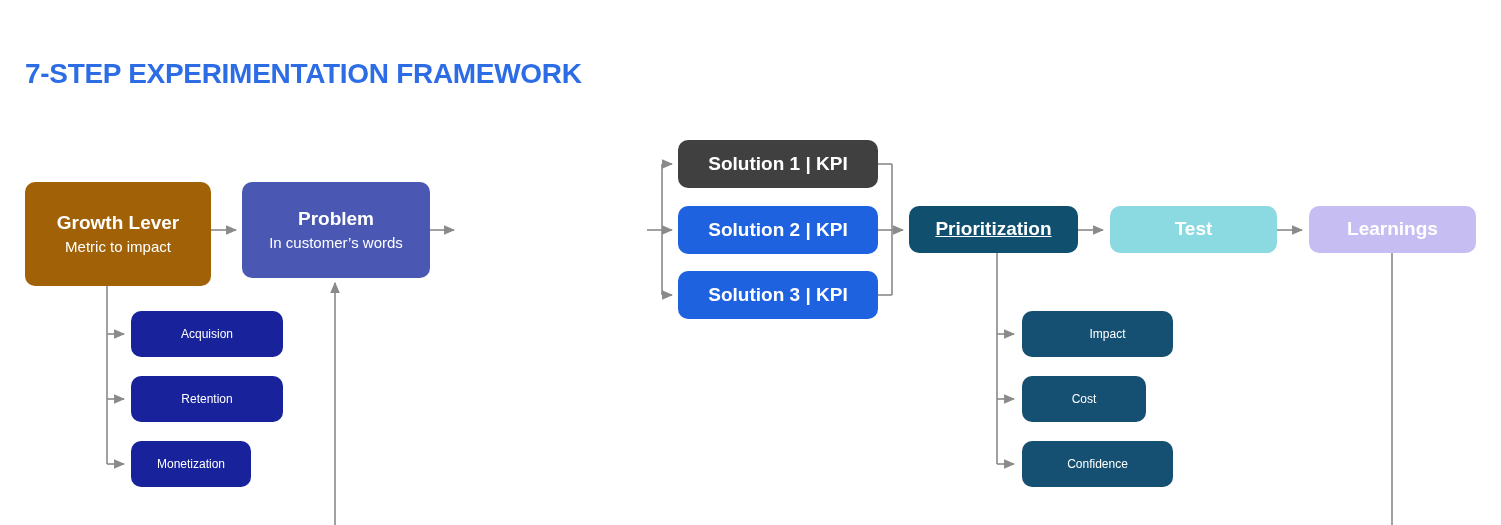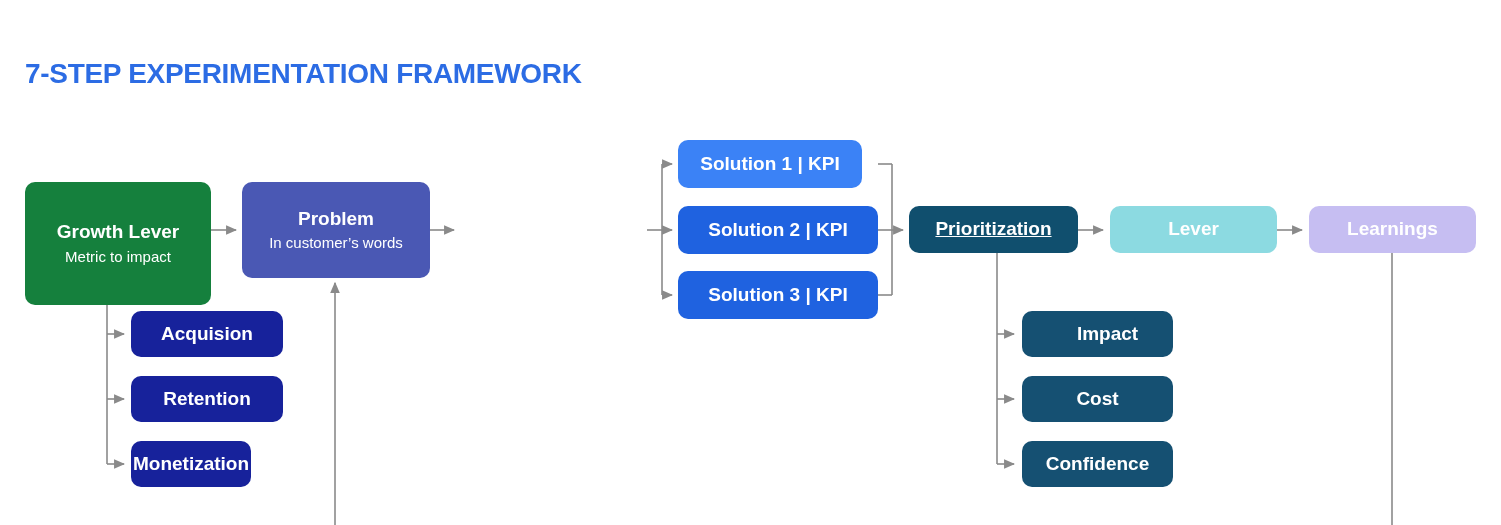--- a/index.html
+++ b/index.html
@@ -57,21 +57,21 @@
   .node .sub {
     font-weight: normal;
     white-space: nowrap;
   }
   
   .stage-big .ttl { font-size: 19px; }
   .stage-big .sub { font-size: 15px; margin-top: 4px; }
   
   .stage-solo .ttl { font-size: 19px; }
   
-  .leaf .ttl { font-size: 19px; font-weight: bold; }
+  .leaf .ttl { font-size: 12px; font-weight: normal; }
   
   .solution .ttl { font-size: 19px; }
 </style>
 </head>
 <body>
 
 <div id="canvas">
 
   <div id="title">7-STEP EXPERIMENTATION FRAMEWORK</div>
 
@@ -112,49 +112,49 @@
 
       <path d="M997,212 L997,424"></path>
       <path d="M997,294 L1014,294" marker-end="url(#ah)"></path>
       <path d="M997,359 L1014,359" marker-end="url(#ah)"></path>
       <path d="M997,424 L1014,424" marker-end="url(#ah)"></path>
 
       <path d="M1392,212 L1392,488 L335,488 L335,243" marker-end="url(#ahu)"></path>
     </g>
   </svg>
 
-  <div class="node stage-big" style="left:25px; top:142px; width:186px; height:123px; background:#15803d;">
+  <div class="node stage-big" style="left:25px; top:142px; width:186px; height:104px; background:#a16207;">
     <div class="ttl">Growth Lever</div>
     <div class="sub">Metric to impact</div>
   </div>
 
   <div class="node stage-big" style="left:242px; top:142px; width:188px; height:96px; background:#4A58B4;">
     <div class="ttl">Problem</div>
     <div class="sub">In customer’s words</div>
   </div>
 
 
-  <div class="node solution" style="left:678px; top:100px; width:184px; height:48px; background:#3b82f6;">
+  <div class="node solution" style="left:678px; top:100px; width:200px; height:48px; background:#404040;">
     <div class="ttl">Solution 1 | KPI</div>
   </div>
 
   <div class="node solution" style="left:678px; top:166px; width:200px; height:48px; background:#1F62E0;">
     <div class="ttl">Solution 2 | KPI</div>
   </div>
 
   <div class="node solution" style="left:678px; top:231px; width:200px; height:48px; background:#1F62E0;">
     <div class="ttl">Solution 3 | KPI</div>
   </div>
 
   <div class="node stage-solo" style="left:909px; top:166px; width:169px; height:47px; background:#104F6E;text-decoration:underline;">
     <div class="ttl">Prioritization</div>
   </div>
 
   <div class="node stage-solo" style="left:1110px; top:166px; width:167px; height:47px; background:#8CDAE1;">
-    <div class="ttl">Lever</div>
+    <div class="ttl">Test</div>
   </div>
 
   <div class="node stage-solo" style="left:1309px; top:166px; width:167px; height:47px; background:#C6BEF2;">
     <div class="ttl">Learnings</div>
   </div>
 
   <div class="node leaf" style="left:131px; top:271px; width:152px; height:46px; background:#17229B;">
     <div class="ttl">Acquision</div>
   </div>
 
@@ -163,21 +163,21 @@
   </div>
 
   <div class="node leaf" style="left:131px; top:401px; width:120px; height:46px; background:#17229B;">
     <div class="ttl">Monetization</div>
   </div>
 
   <div class="node leaf" style="left:1022px; top:271px; width:151px; height:46px; background:#155072;padding-left:28px;">
     <div class="ttl">Impact</div>
   </div>
 
-  <div class="node leaf" style="left:1022px; top:336px; width:151px; height:46px; background:#155072;">
+  <div class="node leaf" style="left:1022px; top:336px; width:124px; height:46px; background:#155072;">
     <div class="ttl">Cost</div>
   </div>
 
   <div class="node leaf" style="left:1022px; top:401px; width:151px; height:46px; background:#155072;">
     <div class="ttl">Confidence</div>
   </div>
 
 </div>
 
 </body></html>

